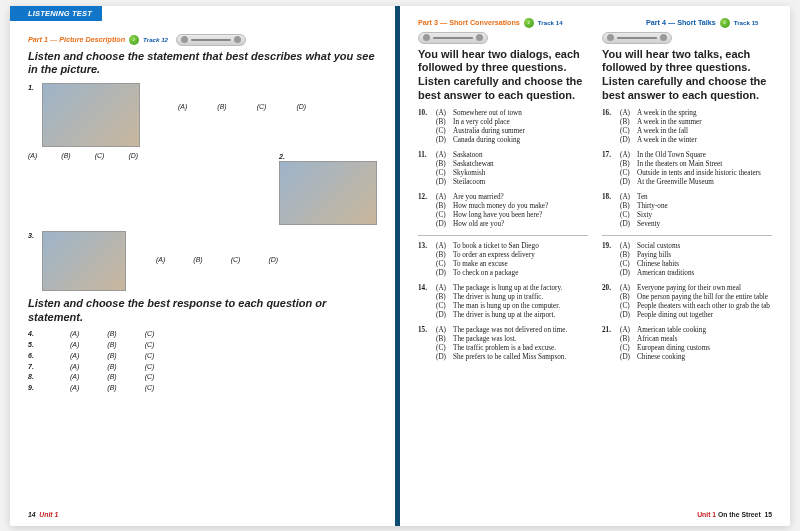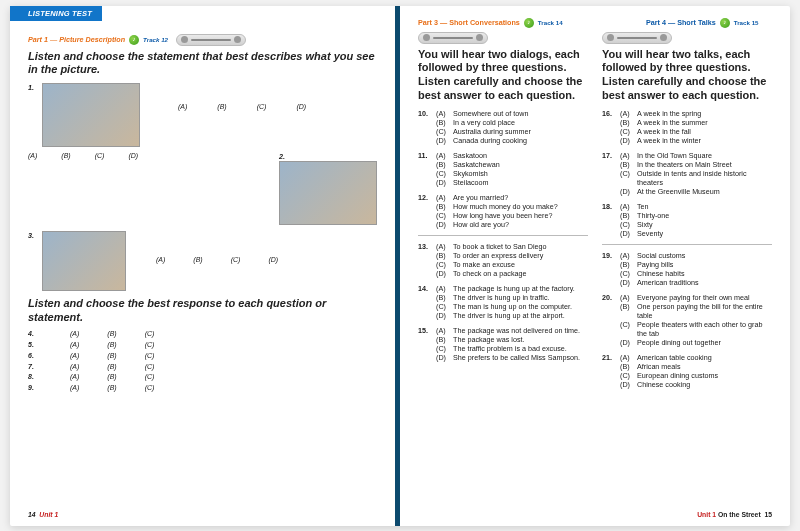--- a/index.html
+++ b/index.html
@@ -106,21 +106,21 @@
     font-size: 6.8px; font-weight: 600;
   }
   .footer-left { left: 18px; }
   .footer-right { right: 18px; }
   .unit-red { color: #c62020; }
   .col2 {
     display: flex;
     gap: 14px;
   }
   .col2 > div { flex: 1; }
-  .q-block { margin-bottom: 6px; }
+  .q-block { margin-bottom: 6px; font-family: Liberation Serif, serif; }
   .q-block .qn { font-weight:700; display:inline-block; width:18px; vertical-align:top; }
   .q-block .opts { display:inline-block; width: calc(100% - 20px); vertical-align:top; }
   .q-block .opts div { display:flex; gap:3px; }
   .q-block .opts .lbl { width:14px; flex-shrink:0; }
   .divider { border-top: 1px solid #bbb; margin: 4px 0 6px 0; }
   .photo1 { width: 98px; height: 64px; }
   .photo2 { width: 98px; height: 64px; }
   .photo3 { width: 84px; height: 60px; }
 </style>
 </head>

